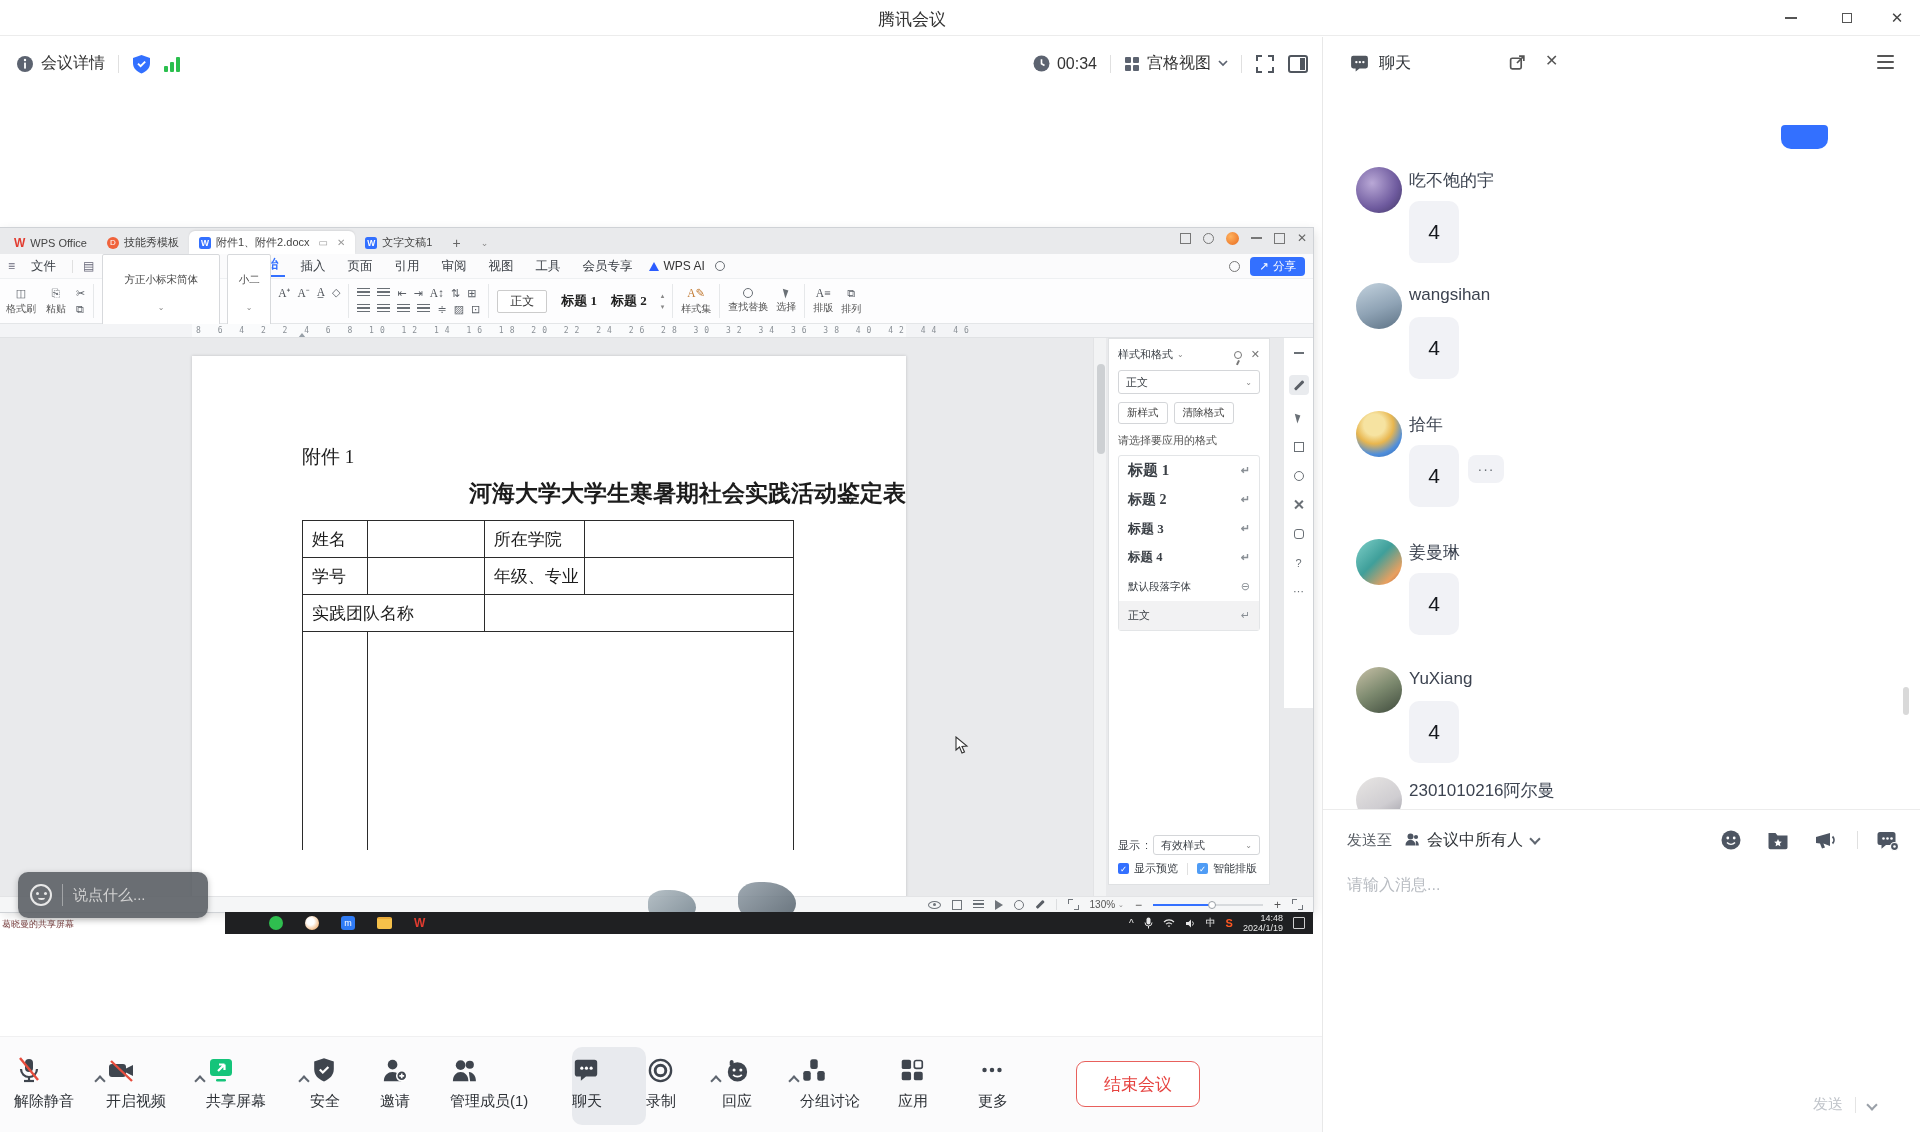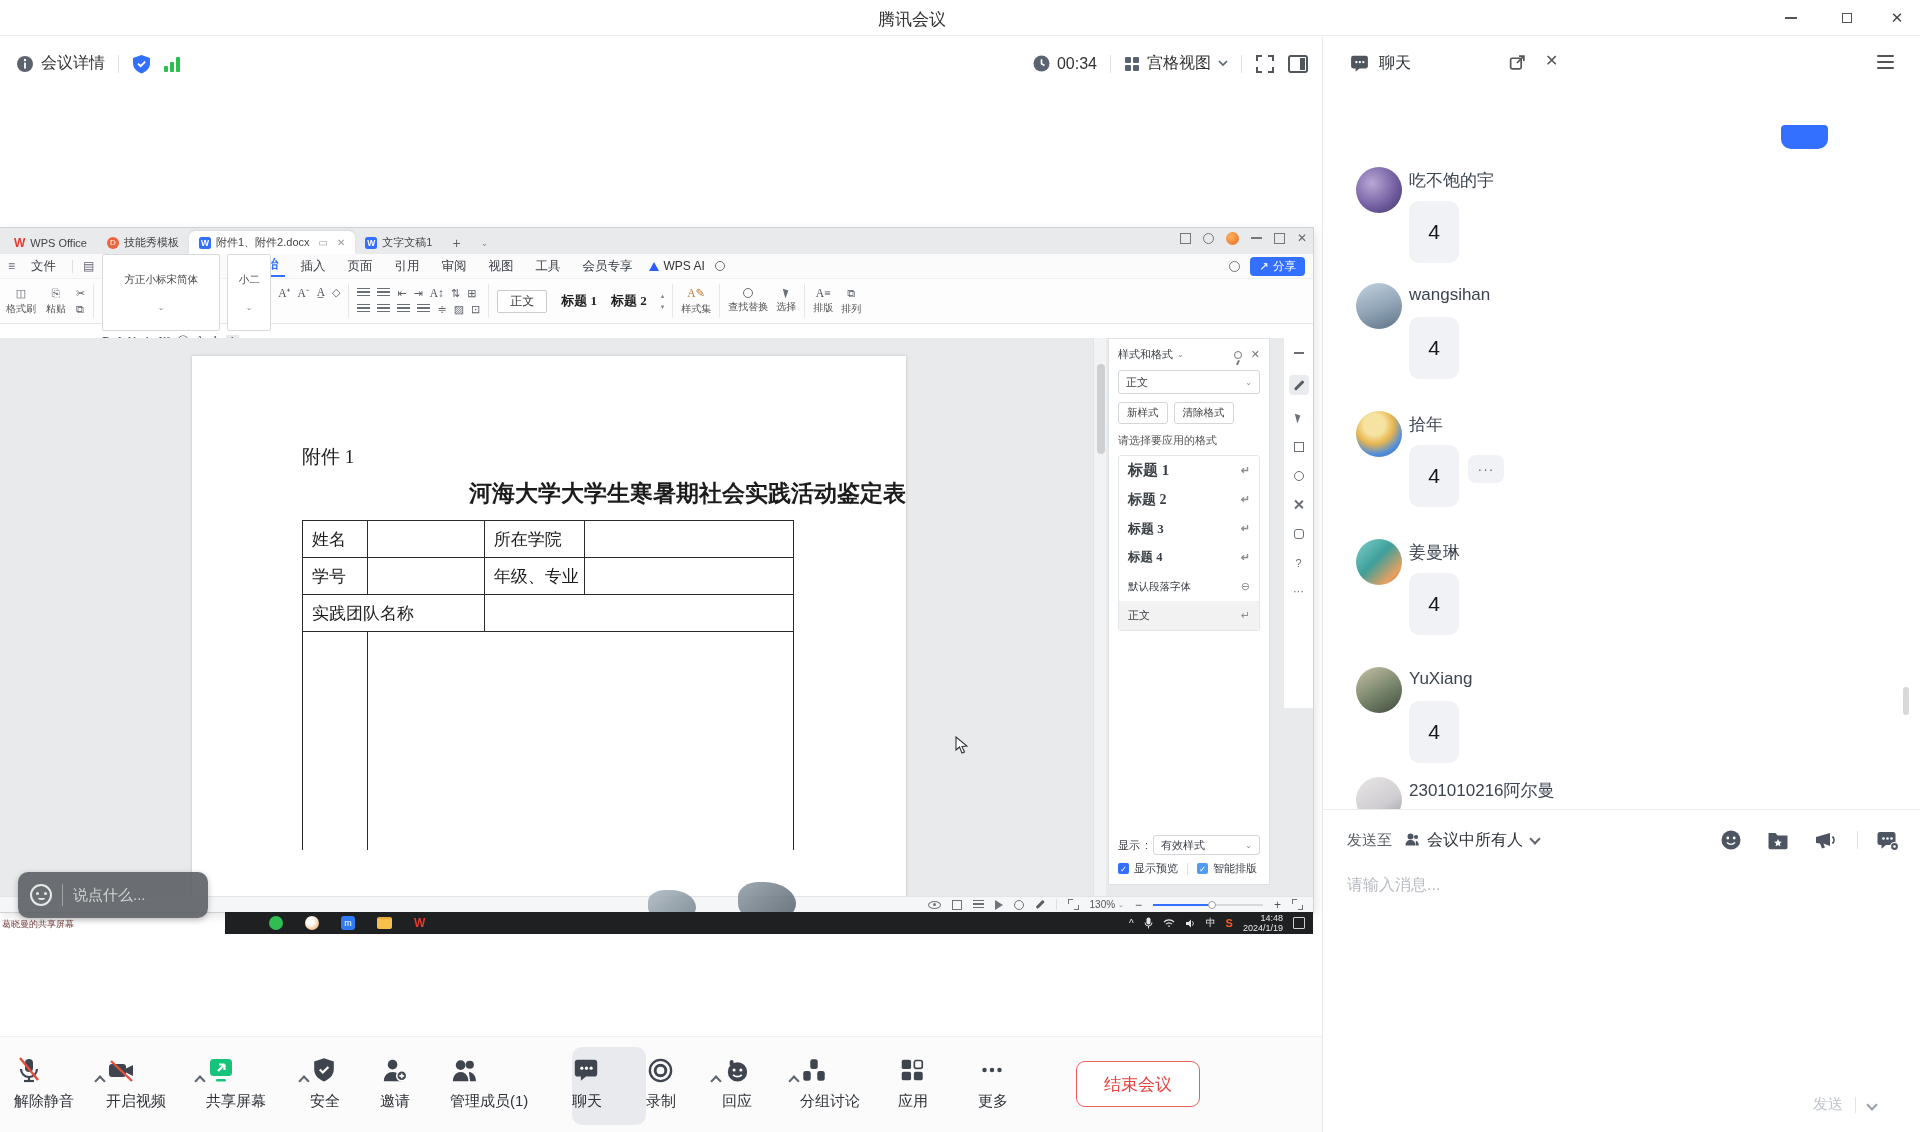--- a/index.html
+++ b/index.html
@@ -404,20 +404,25 @@
         <div class="rbtn-big">
             <span class="fmt">A≡</span>
             <span>排版</span>
           </div>
         <div class="rbtn-big">
             <span class="glyph">⧉</span>
             <span>排列</span>
           </div>
       </div>
 
+      <div class="wps-ruler">
+        <div class="ruler-page"></div>
+        <div class="ruler-nums">8 6 4 2   2 4 6 8 10 12 14 16 18 20 22 24 26 28 30 32 34 36 38 40 42 44 46</div>
+        <div class="indent-marker"></div>
+      </div>
 
       <div class="wps-docarea">
         <div class="page doc-serif">
           <div class="doc-attach">附件 1</div>
           <div class="doc-title">河海大学大学生寒暑期社会实践活动鉴定表</div>
           <div class="dtable">
             <div class="dtr">
               <div class="dtd" style="width:65px;">姓名</div>
               <div class="dtd" style="width:117px;"></div>
               <div class="dtd" style="width:101px;">所在学院</div>

